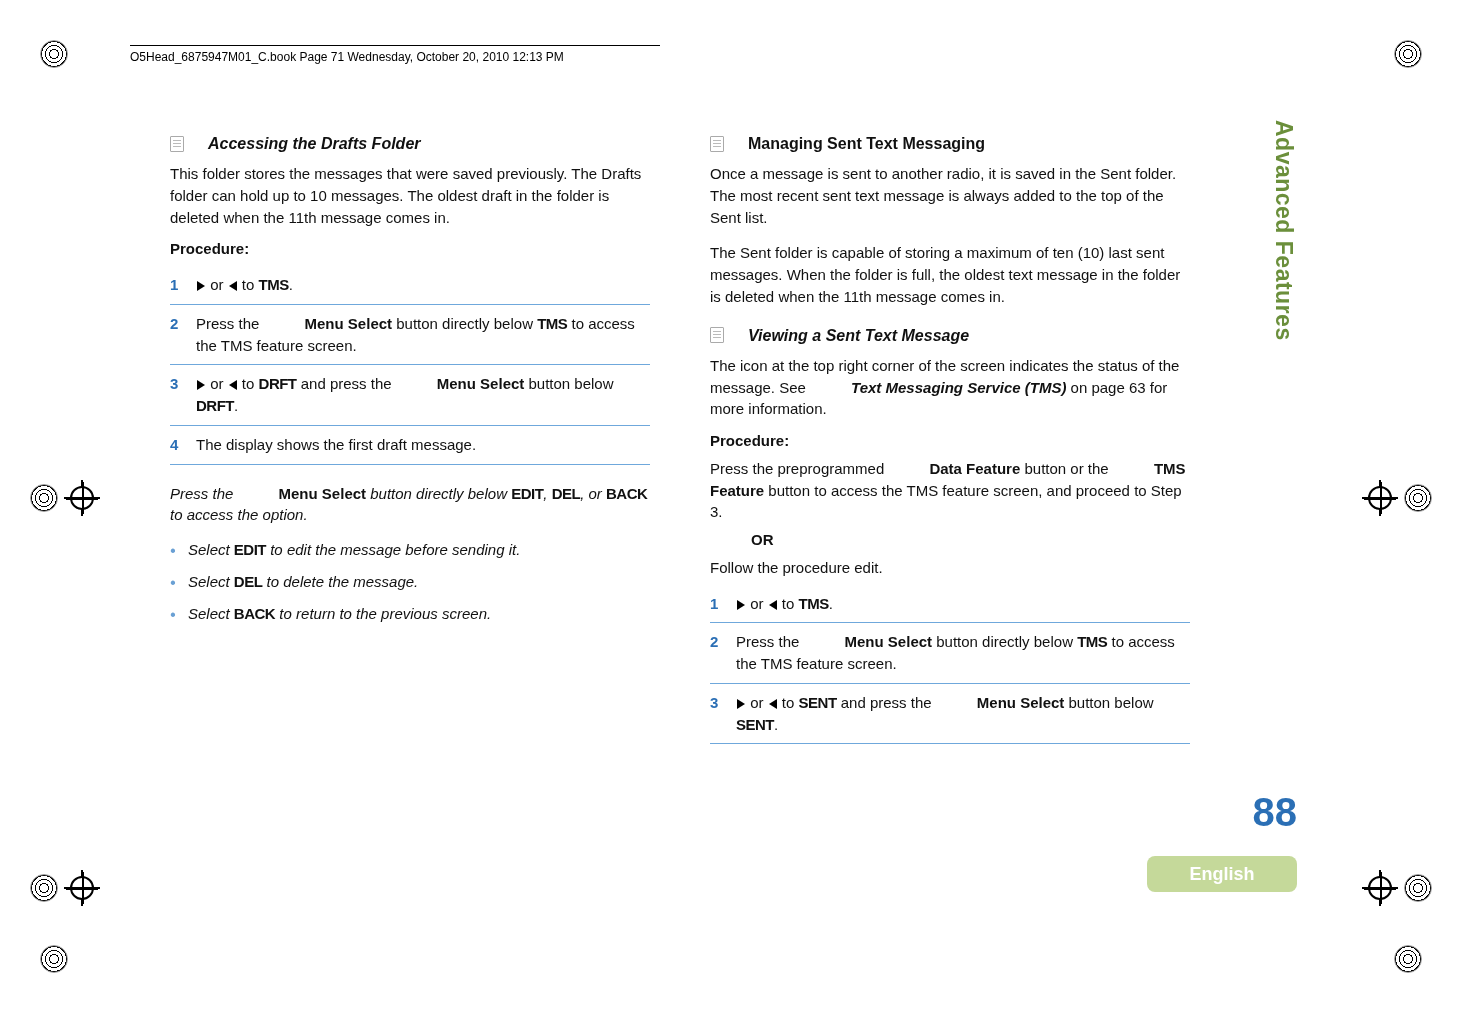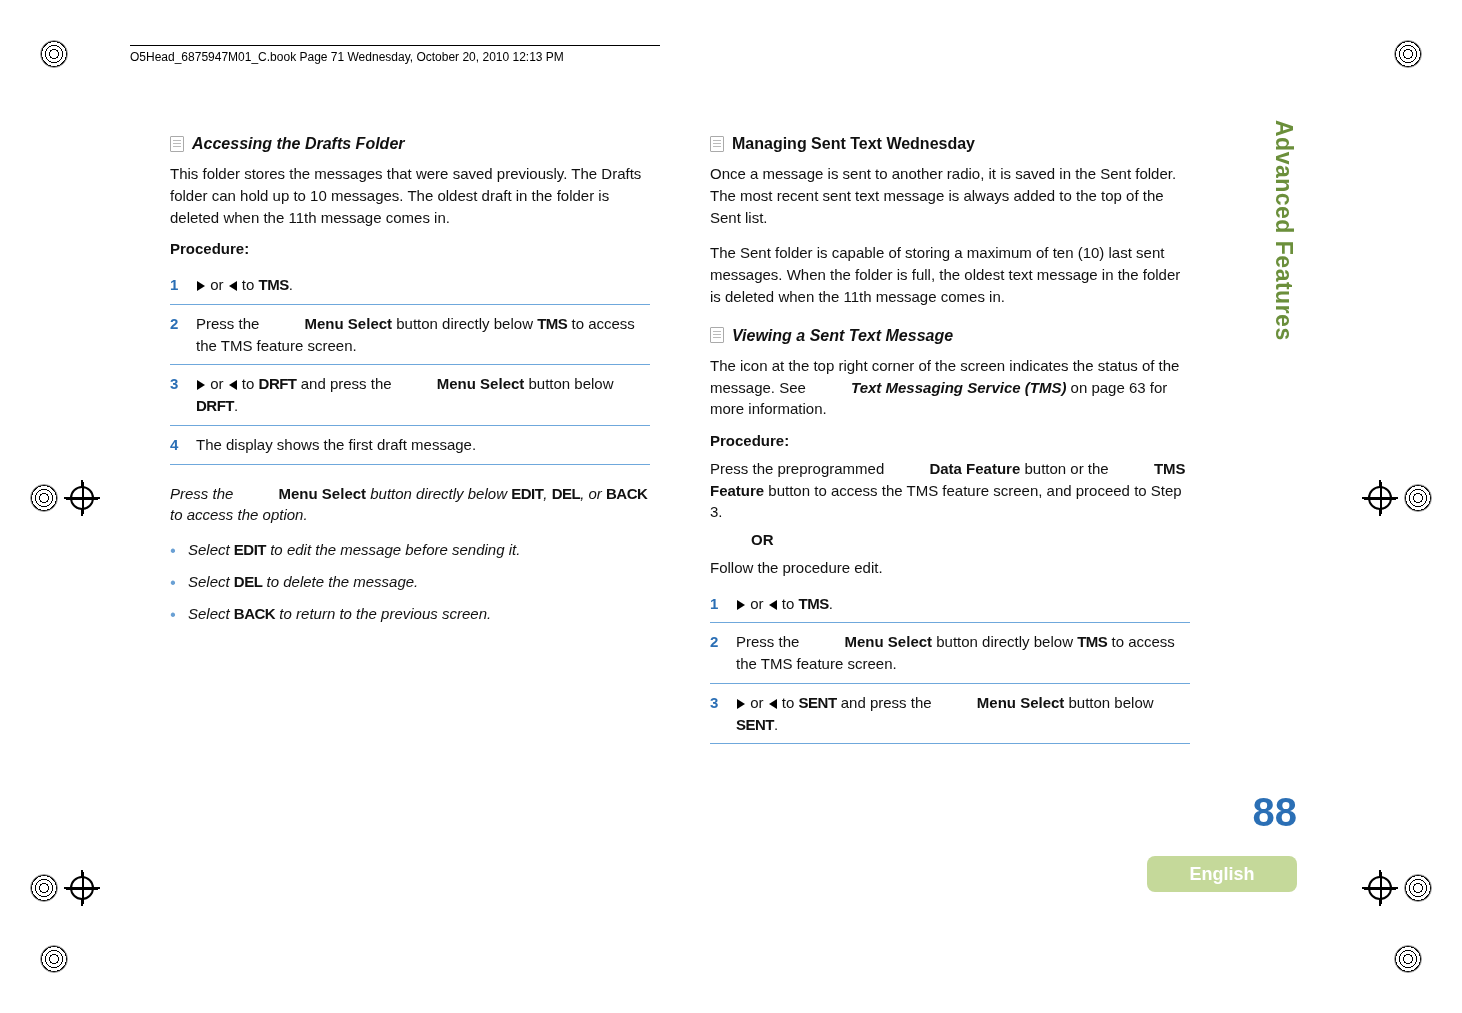--- a/index.html
+++ b/index.html
@@ -67,21 +67,21 @@
   }
   .col {
     width: 480px;
     font-size: 15px;
     line-height: 1.45;
     color: #111;
   }
   .section-head {
     display: flex;
     align-items: center;
-    gap: 8px;
+    gap: 24px;
     margin: 12px 0 8px 0;
     font-weight: bold;
     font-size: 16px;
   }
   .section-head.italic { font-style: italic; }
   .doc-icon {
     width: 14px; height: 16px;
     border: 1px solid #aaa;
     border-radius: 1px;
     display: inline-block;
@@ -261,21 +261,21 @@
       </li>
       <li>
         <span>Select </span><span class="ui" style="font-style:normal;">BACK</span><span> to return to the previous screen.</span>
       </li>
     </ul>
   </div>
 
   <div class="col">
     <div class="section-head">
       <span class="doc-icon"></span>
-      <span>Managing Sent Text Wednesday</span>
+      <span>Managing Sent Text Messaging</span>
     </div>
     <p>Once a message is sent to another radio, it is saved in the Sent folder. The most recent sent text message is always added to the top of the Sent list.</p>
     <p style="margin-top:14px;">The Sent folder is capable of storing a maximum of ten (10) last sent messages. When the folder is full, the oldest text message in the folder is deleted when the 11th message comes in.</p>
 
     <div class="section-head italic" style="margin-top:16px;">
       <span class="doc-icon"></span>
       <span>Viewing a Sent Text Message</span>
     </div>
     <p>
       <span>The icon at the top right corner of the screen indicates the status of the message. See </span><span class="bold italic">Text Messaging Service (TMS)</span><span> on page 63 for more information.</span>

